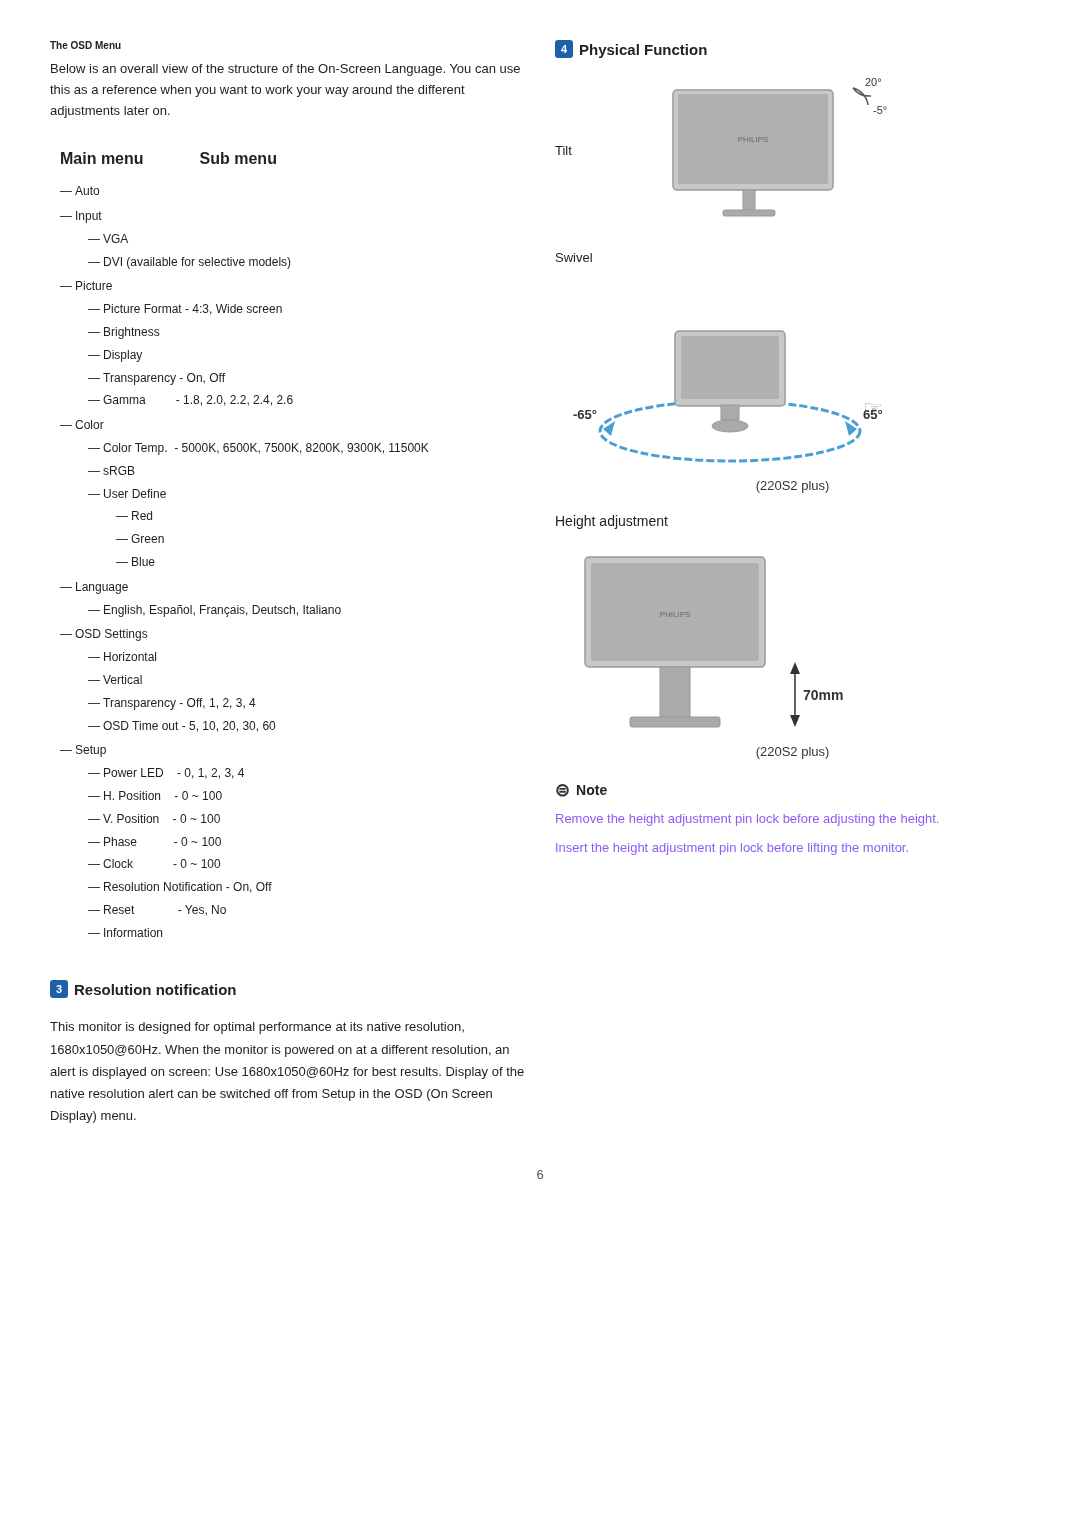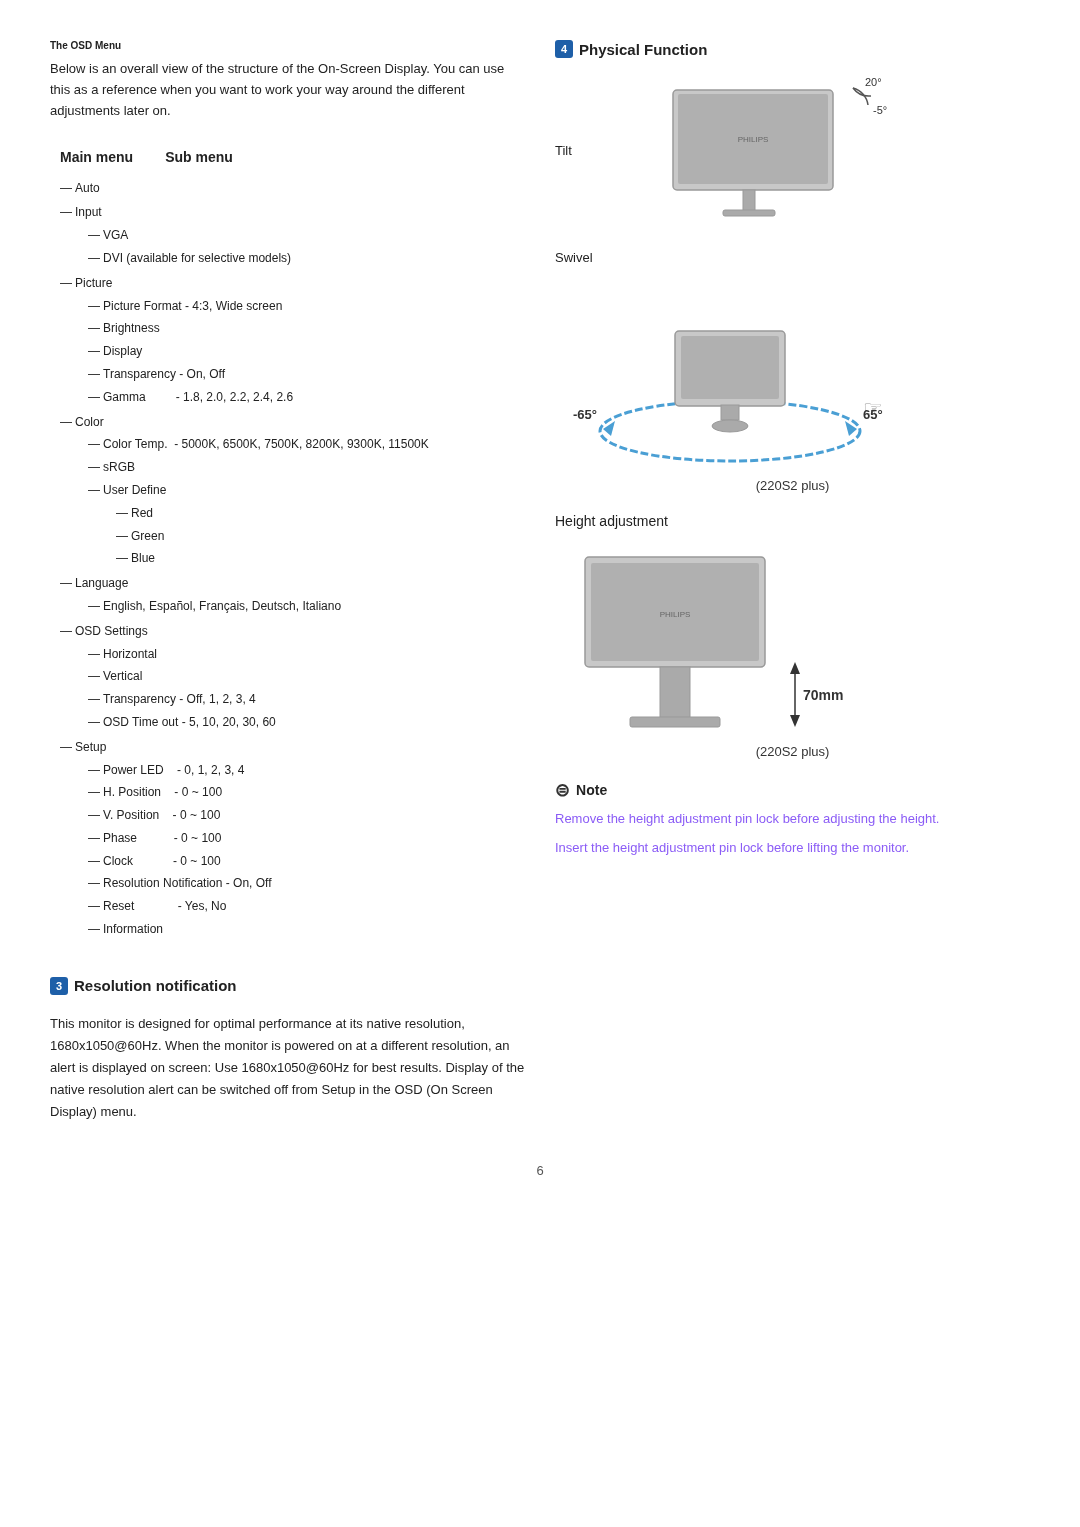--- a/index.html
+++ b/index.html
@@ -31,24 +31,24 @@
       margin-bottom: 24px;
     }
 
     .menu-table {
       font-size: 12px;
       line-height: 1.8;
       padding-left: 10px;
     }
     .menu-table .header-row {
       display: flex;
-      gap: 32px;
+      gap: 56px;
       font-weight: bold;
       margin-bottom: 6px;
-      font-size: 14px;
+      font-size: 16px;
     }
 
     
     .section3 {
       margin-top: 36px;
     }
     .section-num {
       display: inline-flex;
       align-items: center;
       justify-content: center;
@@ -148,21 +148,21 @@
   </style>
 </head>
 <body>
 
 <div class="two-col">
 
   <div>
 
     <div>
       <div class="osd-title">The OSD Menu</div>
-      <div class="osd-desc">Below is an overall view of the structure of the On-Screen Display. You can use this as a reference when you want to work your way around the different adjustments later on.</div>
+      <div class="osd-desc">Below is an overall view of the structure of the On-Screen Language. You can use this as a reference when you want to work your way around the different adjustments later on.</div>
 
       <div class="menu-table">
         <div class="header-row">
           <span>Main menu</span>
           <span>Sub menu</span>
         </div>
 
         <div style="font-size:12px; line-height:1.85;">
 
           <div class="tree-row">

